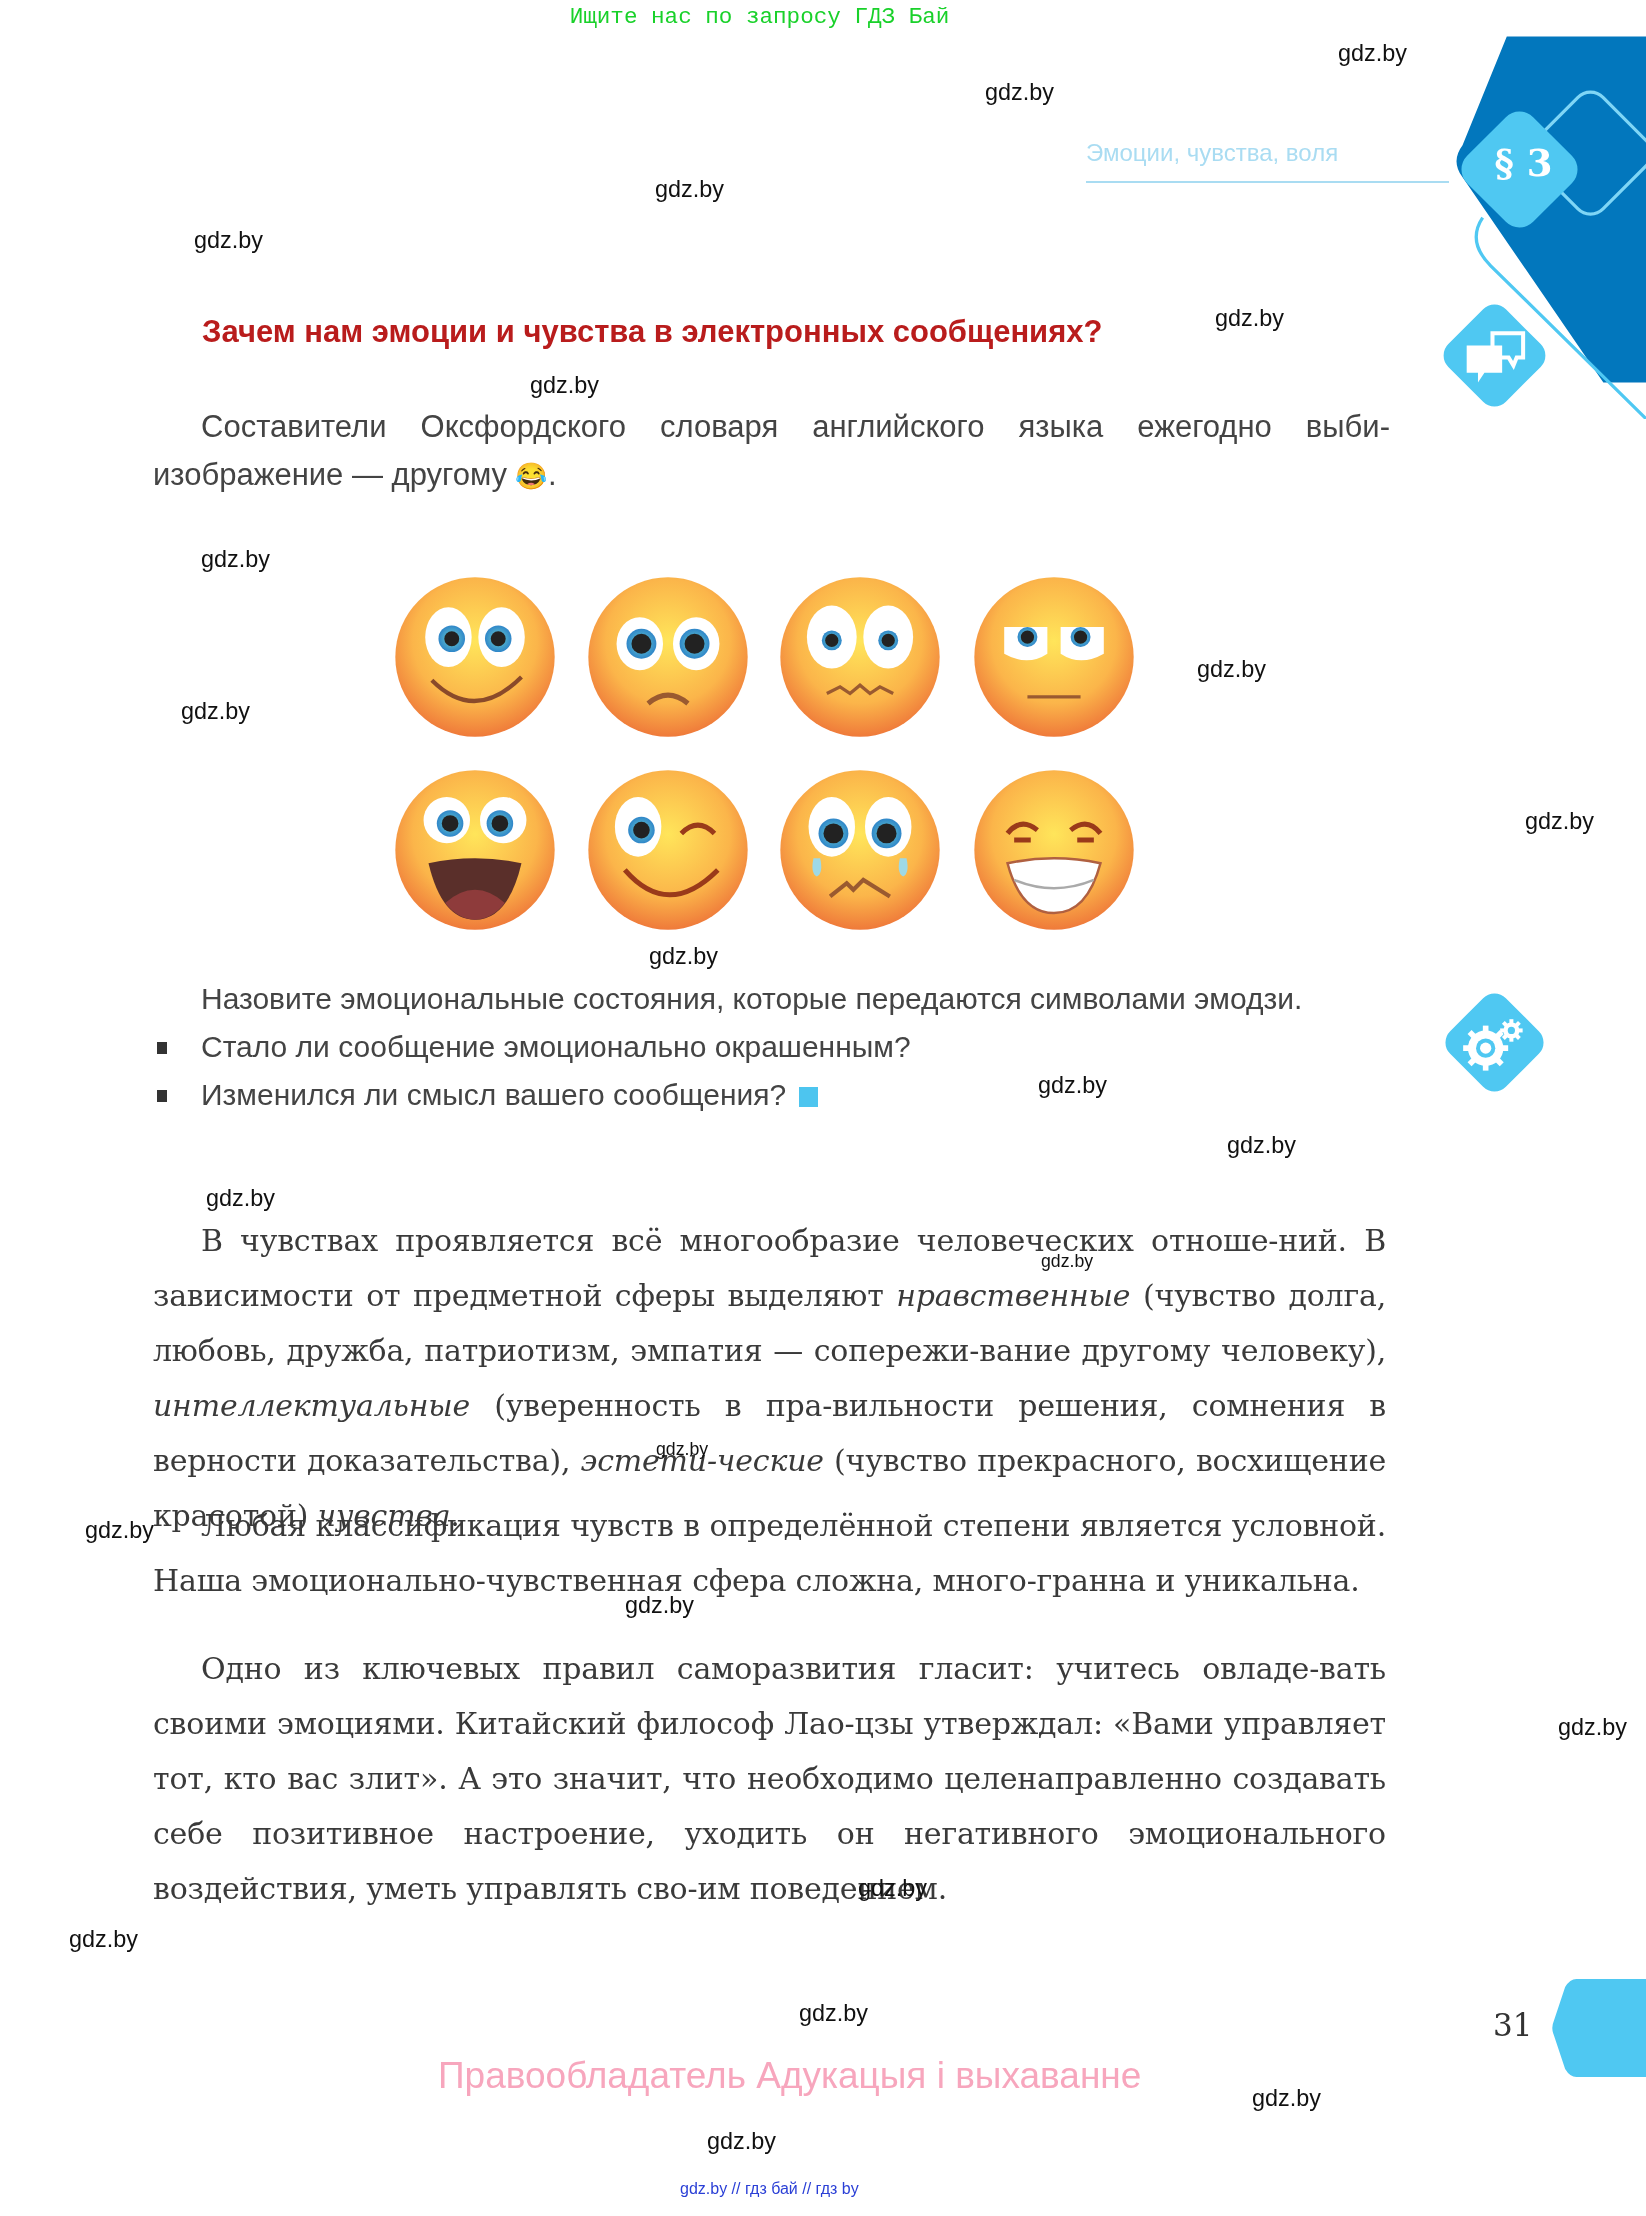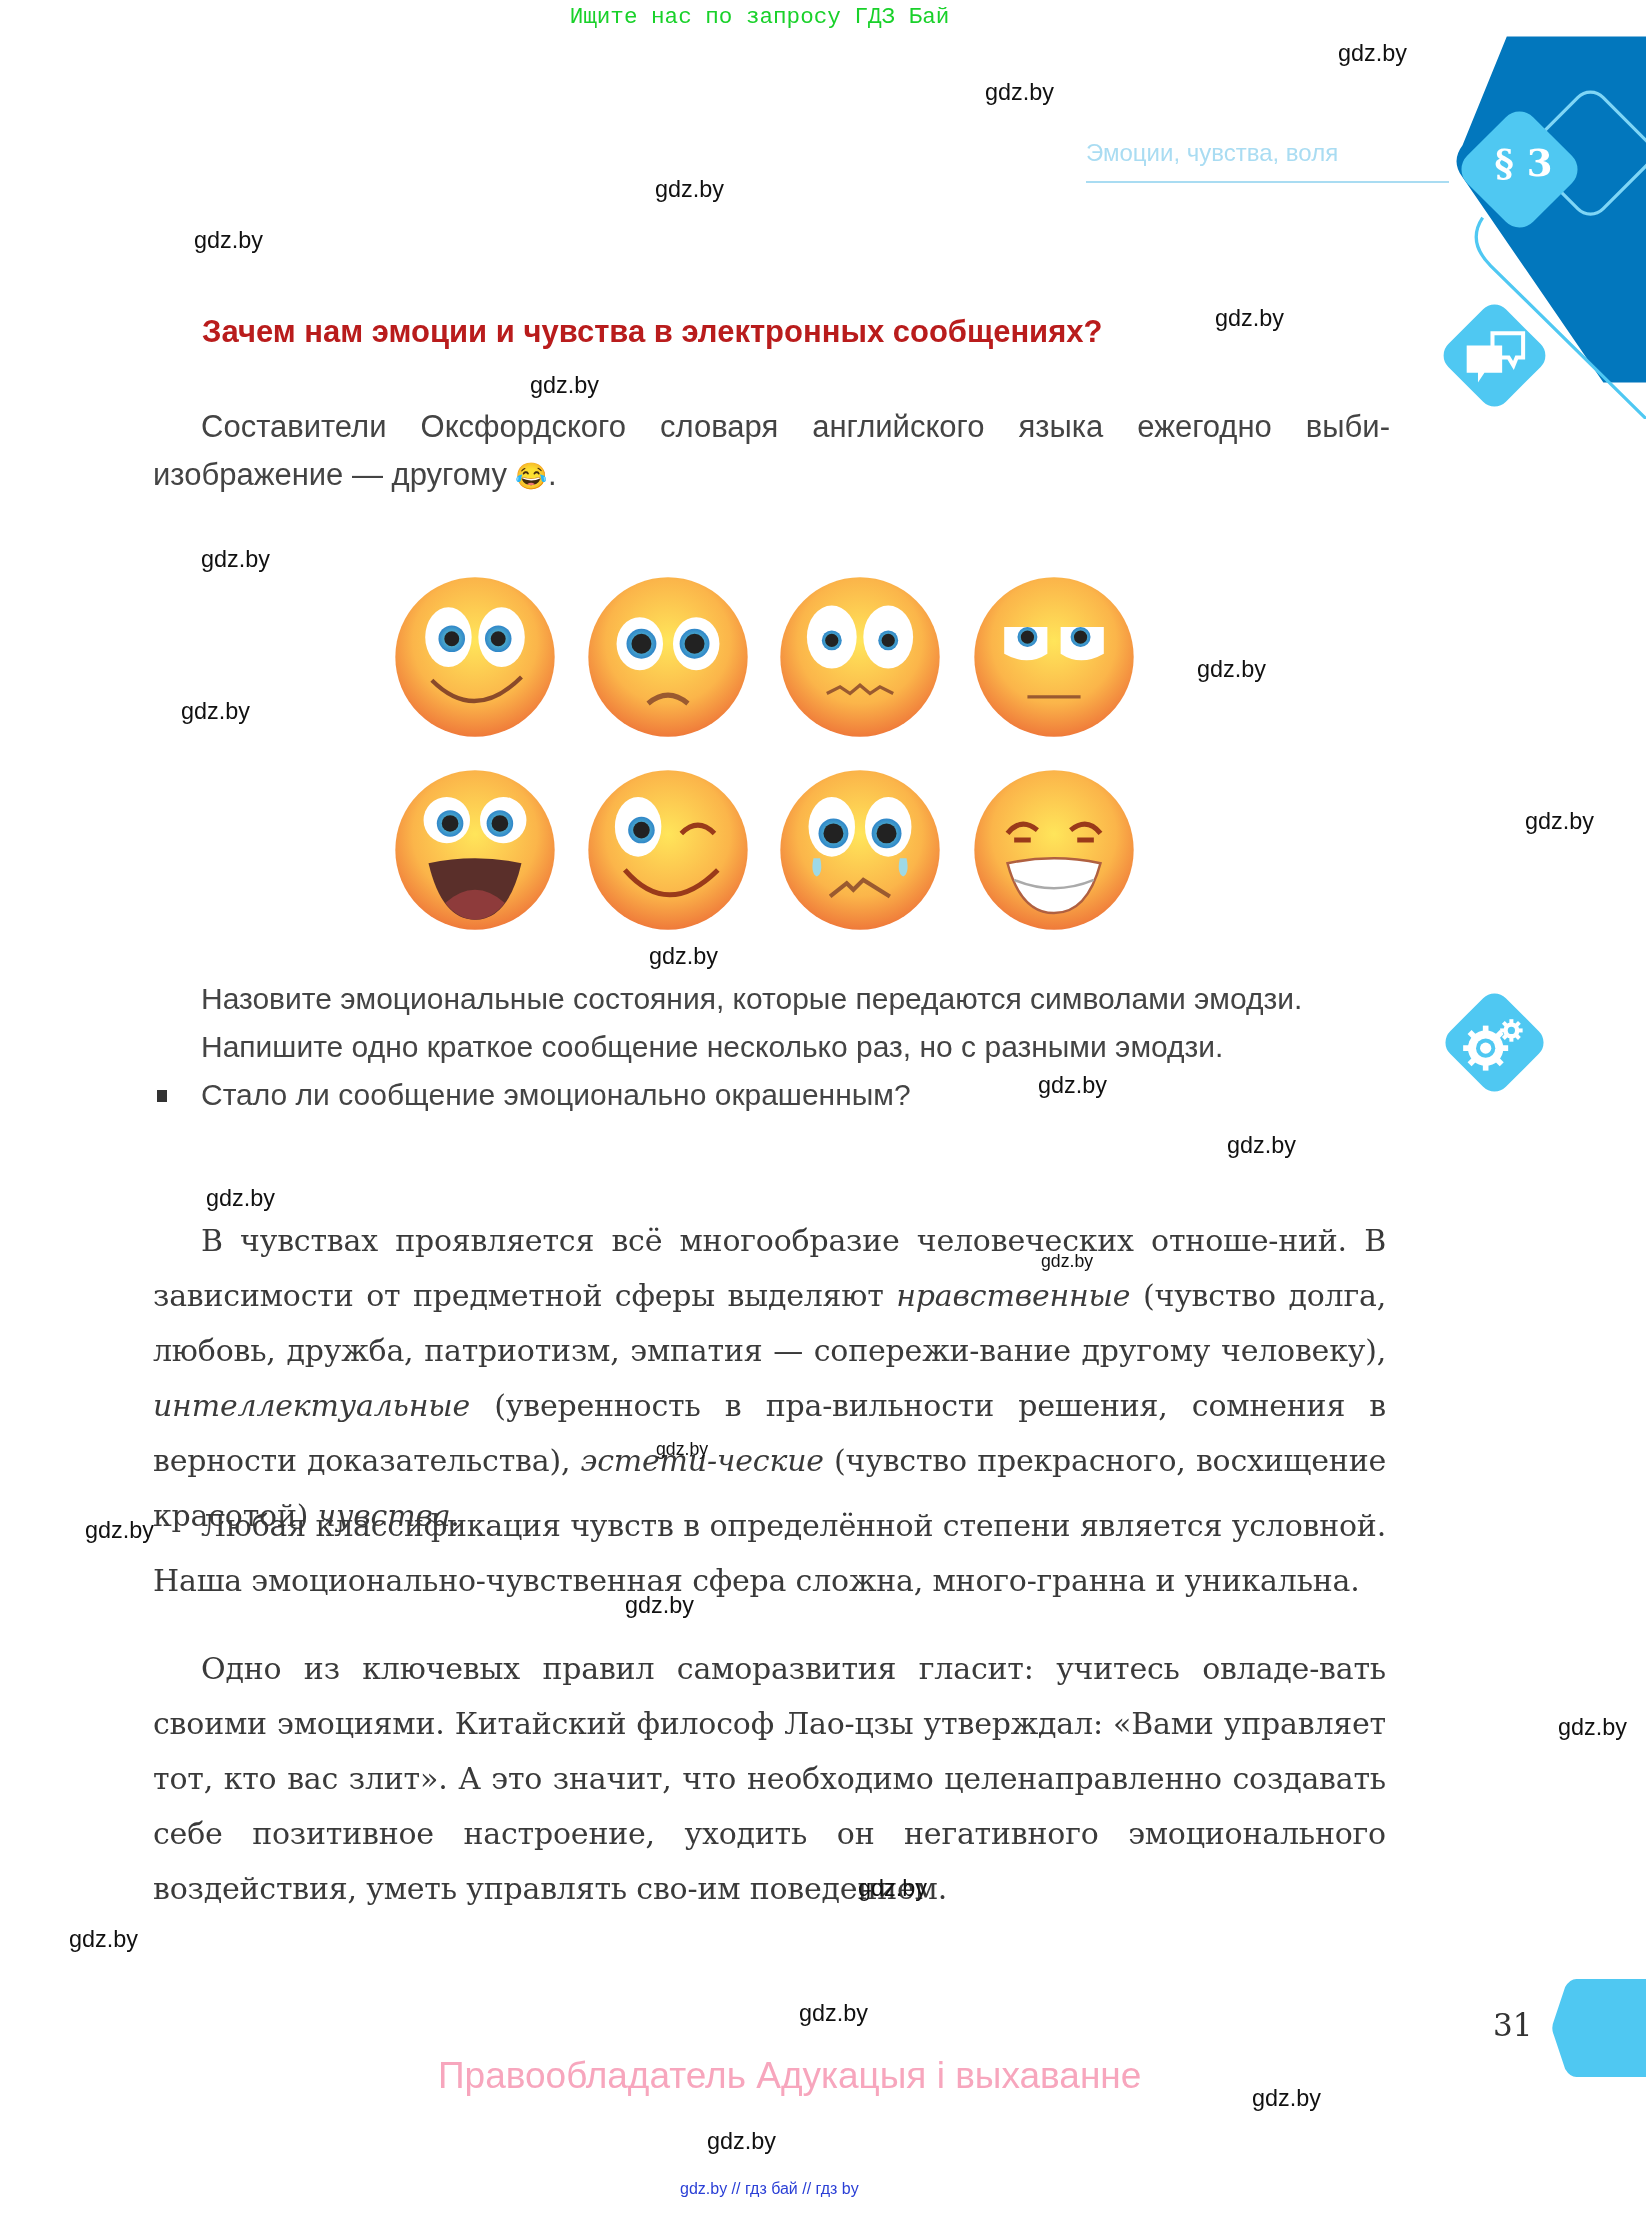--- a/index.html
+++ b/index.html
@@ -164,22 +164,22 @@
     <circle cx="50" cy="50" r="48" fill="url(#face)"></circle>
     <path d="M22 40 Q30 30 40 38 M26 44 L36 44" fill="none" stroke="#9a3a1a" stroke-width="3"></path>
     <path d="M60 38 Q70 30 78 40 M64 44 L74 44" fill="none" stroke="#9a3a1a" stroke-width="3"></path>
     <path d="M22 58 Q50 52 78 58 Q70 88 50 88 Q30 88 22 58 Z" fill="#fff" stroke="#b06040" stroke-width="1.5"></path>
     <path d="M26 68 Q50 78 74 68" fill="none" stroke="#aaa" stroke-width="1.5"></path>
   </svg>
 </div>
 
 <div id="task">
   <div class="task-line">Назовите эмоциональные состояния, которые передаются символами эмодзи.</div>
-  <div class="task-line">Напишите одно краткое сообщение несколько раз, но с разными эмодзи.</div>
   <div class="task-line" style="position:relative"><span class="bullet"></span><span>Стало ли сообщение эмоционально окрашенным?</span></div>
+  <div class="task-line" style="position:relative"><span class="bullet"></span><span>Изменился ли смысл вашего сообщения?</span><span class="end-mark"></span></div>
 </div>
 
 <svg class="abs" style="left:1431px;top:979px;width:127px;height:127px" viewBox="0 0 158 158">
   <rect x="30" y="30" width="98" height="98" rx="20" transform="rotate(45 79 79)" fill="#4fc8f2"></rect>
   <g fill="#fff">
     <circle cx="68" cy="86" r="22"></circle>
     <g stroke="#fff" stroke-width="7">
       <line x1="68" y1="58" x2="68" y2="114"></line>
         <line x1="40" y1="86" x2="96" y2="86"></line>
       <line x1="48" y1="66" x2="88" y2="106"></line>

